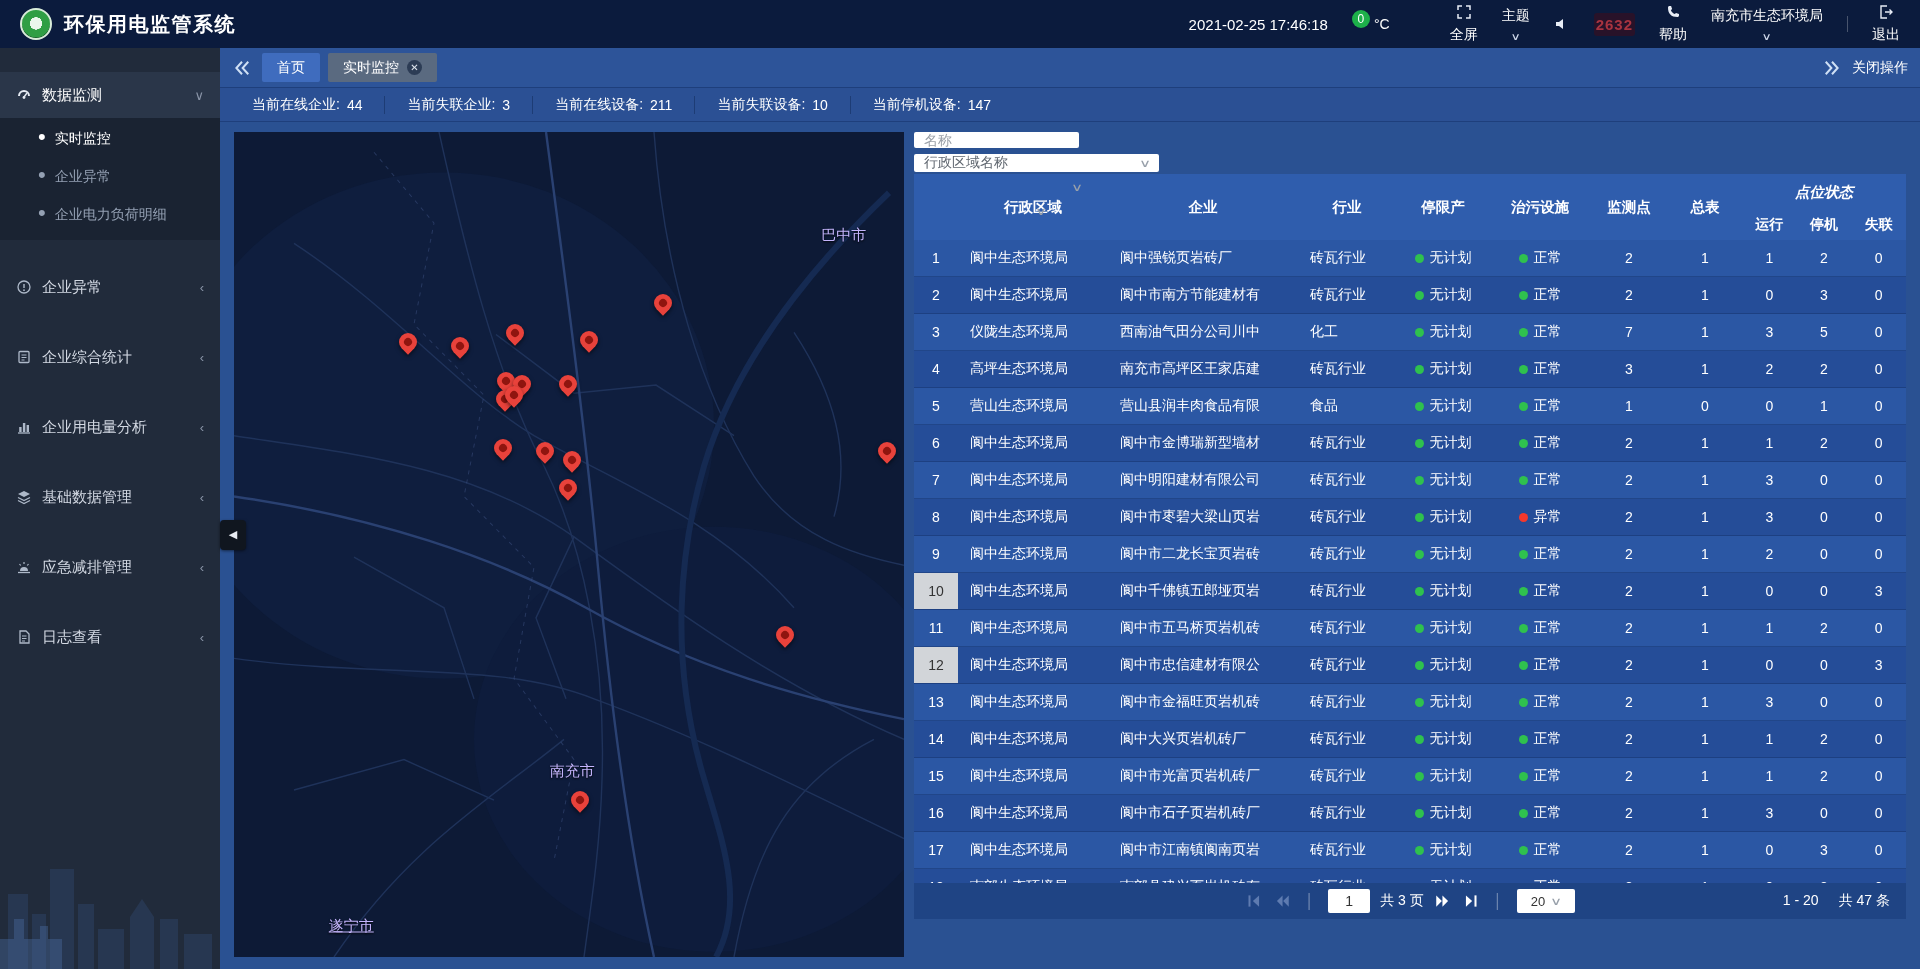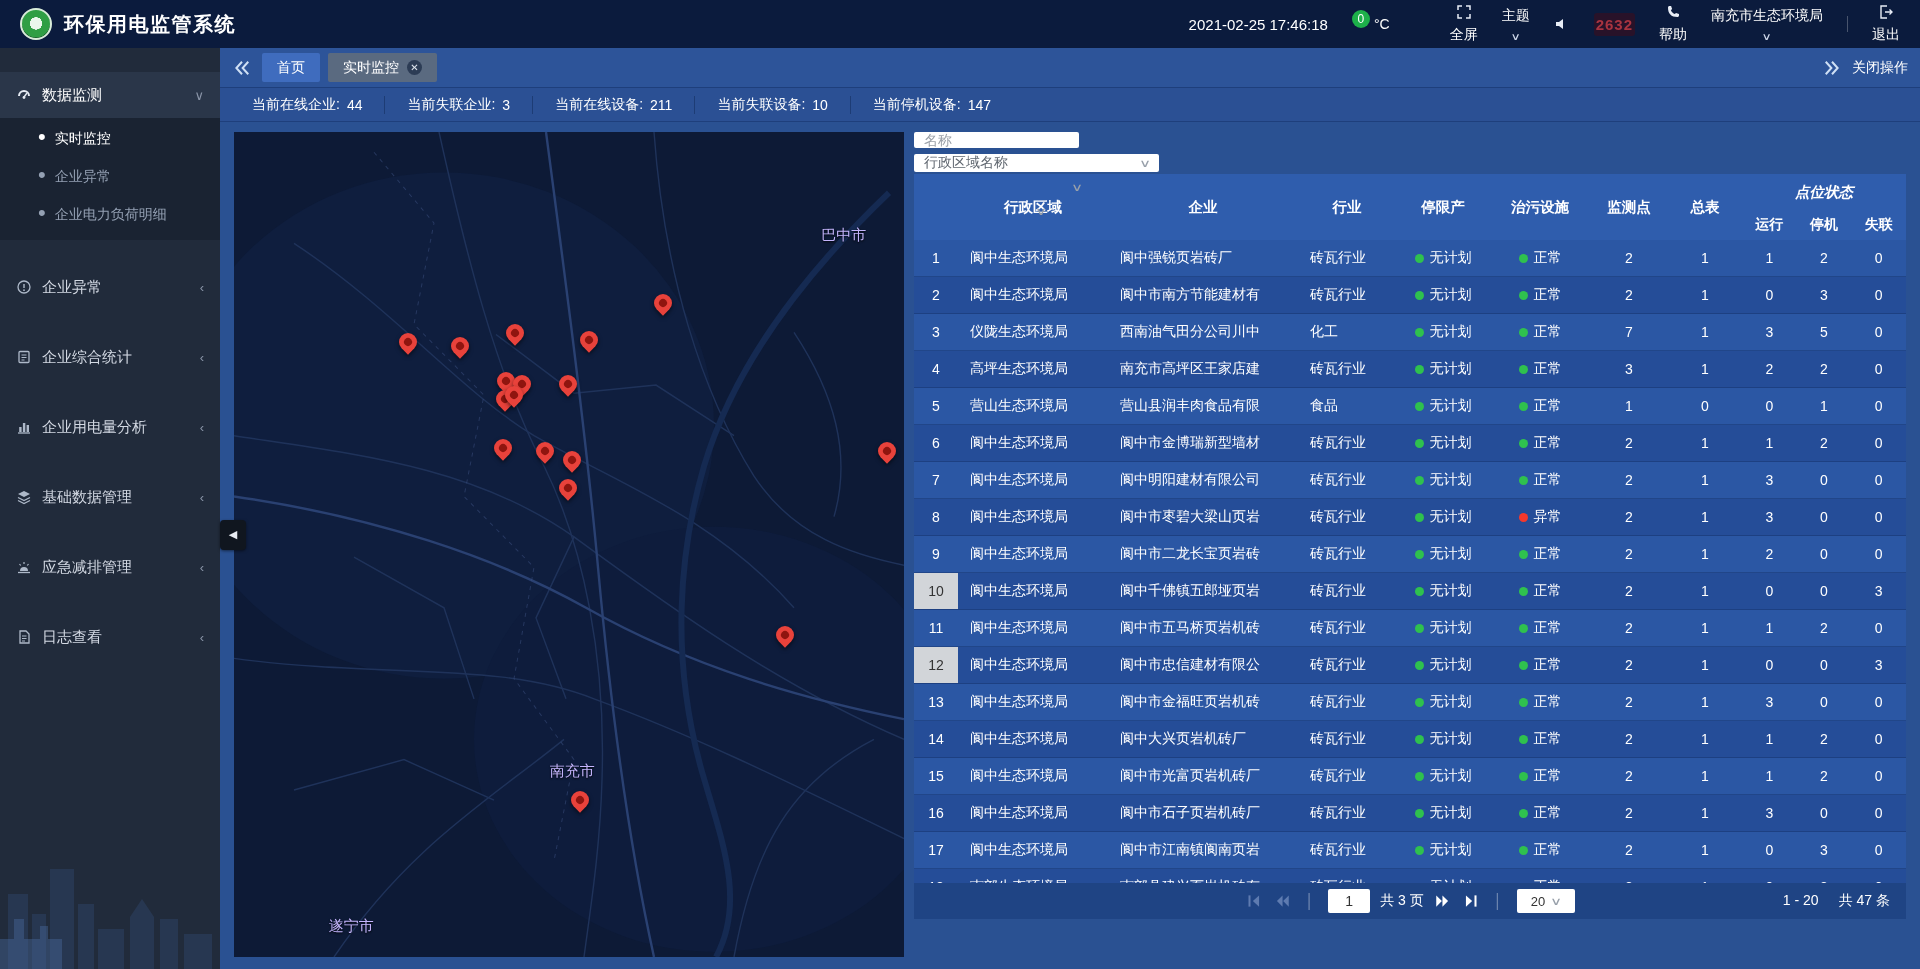--- a/index.html
+++ b/index.html
@@ -384,21 +384,21 @@
           <g stroke="#2a4172" stroke-width="2.4" fill="none">
             <path d="M0 360 C140 380 262 420 352 470 C460 530 570 560 670 580"></path>
             <path d="M312 0 C332 150 352 300 364 430 C376 560 392 690 420 815"></path>
           </g>
           <path d="M655 60 C560 150 498 238 470 330 C445 415 436 520 468 632 C488 700 512 760 482 815" stroke="#152a52" stroke-width="6" fill="none"></path>
           <path d="M140 20 L200 90 L180 190 L250 260 L230 360 L300 430 L280 540 L340 620 L320 720" stroke="#3a4f7e" stroke-width="1" fill="none" stroke-dasharray="4 5" opacity="0.55"></path>
         </svg>
         <div id="map-overlay">
             <div class="map-label" style="left: 91%; top: 12.5%;">巴中市</div>
             <div class="map-label" style="left: 50.5%; top: 77.5%;">南充市</div>
-            <div class="map-label" style="left: 17.5%; top: 96.3%;">遂宁市</div>
+            <div class="map-label" style="left: 17.5%; top: 96.3%; text-decoration: underline;">遂宁市</div>
             <div class="pin" style="left: 26%; top: 26.5%;">
               <i></i>
             </div>
             <div class="pin" style="left: 33.8%; top: 27%;">
               <i></i>
             </div>
             <div class="pin" style="left: 42%; top: 25.5%;">
               <i></i>
             </div>
             <div class="pin" style="left: 53%; top: 26.3%;">

